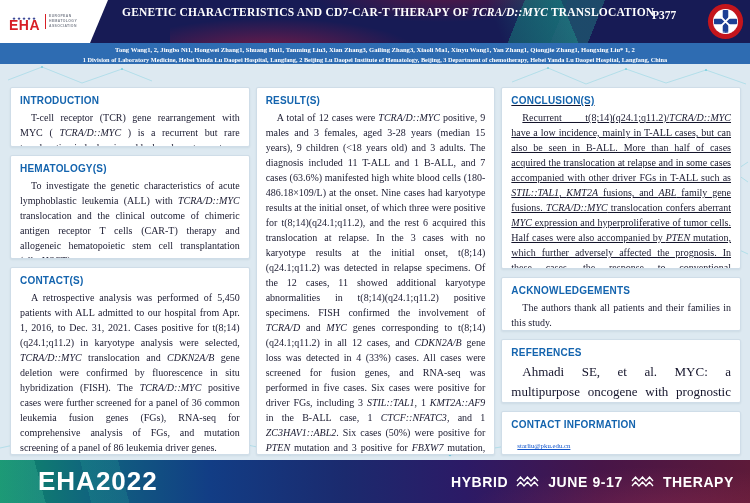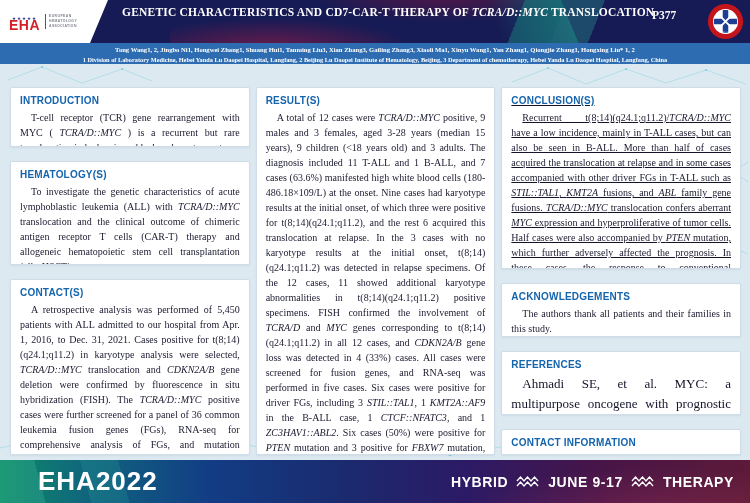--- a/index.html
+++ b/index.html
@@ -38,21 +38,21 @@
   .hospital-logo{ position:absolute; right:6px; top:3px; z-index:3; }
   
   .authorband{ position:absolute; top:43px; left:0; right:0; height:21px; background:#2e6cb2;
     text-align:center; color:#fff; padding-top:2px; z-index:2; }
   .authors{ font-size:6.6px; font-weight:700; line-height:1.45; }
   .affiliations{ font-size:6.3px; font-weight:700; line-height:1.45; }
   
   main{ position:absolute; top:64px; left:0; right:0; height:396px;
     padding:23px 9px 5px 10px; display:flex; gap:6px; }
   .bg-net{ position:absolute; inset:0; z-index:0; }
-  .col{ display:flex; flex-direction:column; gap:14px; flex:1; position:relative; z-index:1; min-width:0; }
+  .col{ display:flex; flex-direction:column; gap:8px; flex:1; position:relative; z-index:1; min-width:0; }
   .card{ background:#fff; border:1px solid #cfdde8; border-radius:2px;
     box-shadow:0 1px 2px rgba(30,60,90,.08); padding:7px 9px 4px; overflow:hidden; position:relative; }
   .card h2{ font:700 10px "Liberation Sans", sans-serif; color:#1464ae; letter-spacing:.2px; margin-bottom:4px; }
   .body{ font-size:10px; line-height:1.5; text-align:justify; text-indent:11px; color:#1a1a30; }
   .card-intro{ height:60px; } .card-objective{ height:104px; } .card-method{ flex:1; }
   .card-result{ flex:1; }
   .card-conclusion{ height:182px;text-decoration:underline; } .card-ack{ height:54px; } .card-ref{ height:64px; } .card-contact{ flex:1; }
   .keywords{ margin-top:9px; font-size:7.2px; }
   .kw-label{ font:700 7.2px "Liberation Sans", sans-serif; }
   .link{ color:#1155cc; text-decoration:underline; cursor:pointer; }

